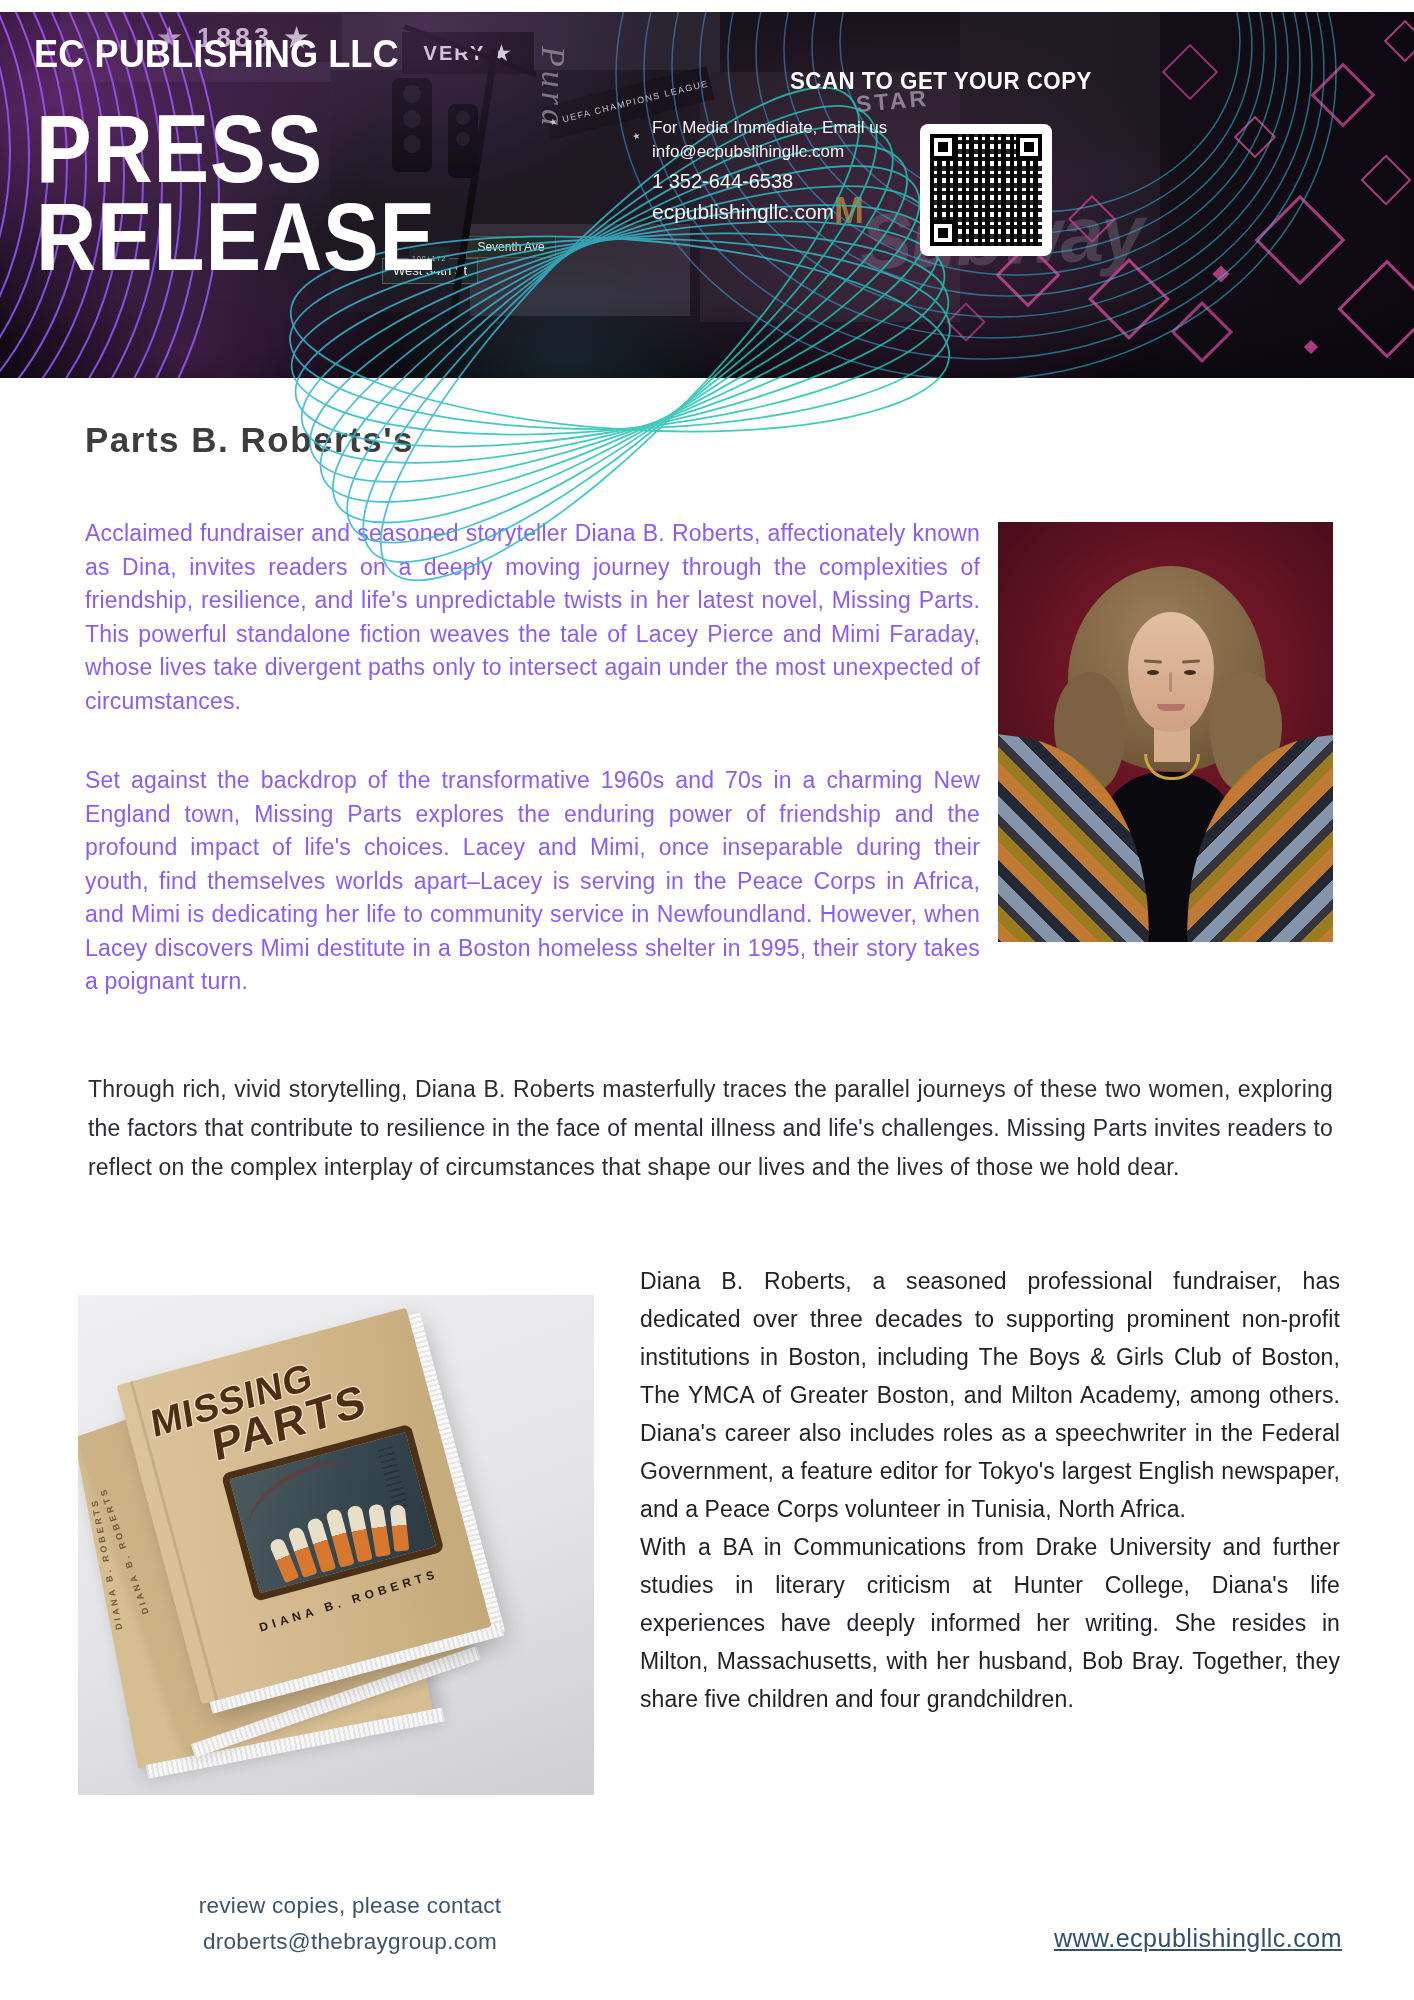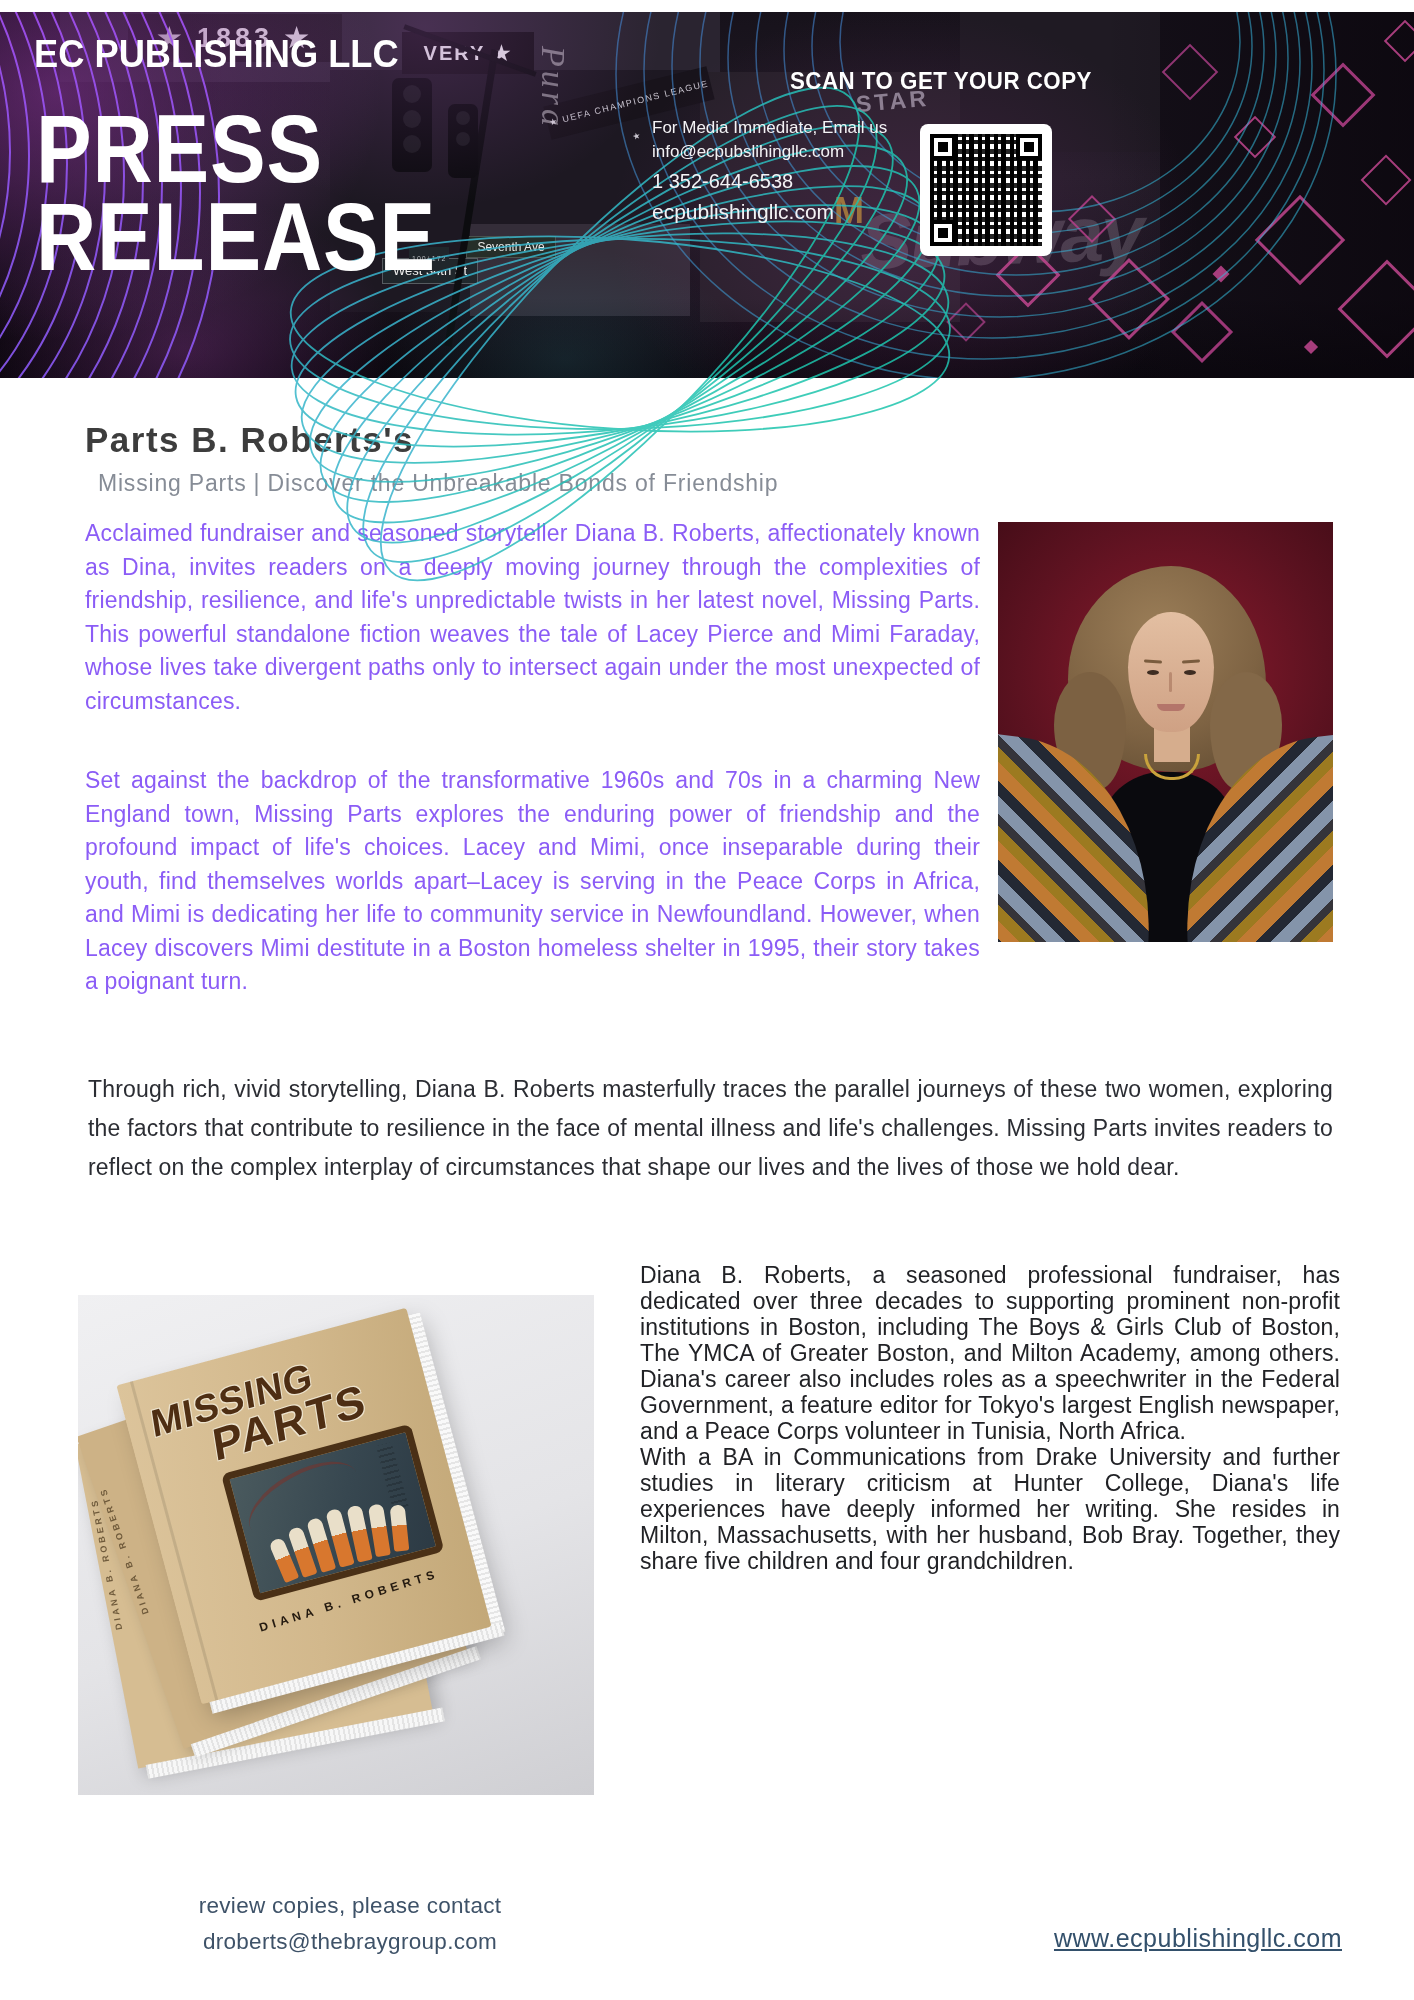--- a/index.html
+++ b/index.html
@@ -145,21 +145,21 @@
   .dancers { position:absolute; left:0; right:0; bottom:4px; display:flex; align-items:flex-end;
              justify-content:center; gap:5px; }
   .dancer { width:15px; border-radius:7px 7px 3px 3px; background:linear-gradient(#e9dfc9 0 44%, #d8772e 44% 100%); }
   .d1{height:44px;transform:rotate(-8deg);} .d2{height:50px;transform:rotate(-4deg);} .d3{height:54px;transform:rotate(-2deg);}
   .d4{height:58px;} .d5{height:56px;transform:rotate(3deg);} .d6{height:52px;transform:rotate(6deg);} .d7{height:46px;transform:rotate(9deg);}
   .cv-author { margin:16px 0 0 64px; width:210px; text-align:center; font-size:12px; font-weight:700;
                letter-spacing:4.5px; color:#241a10; transform:rotate(-2deg); }
 
   
   .bio { position:absolute; left:640px; top:1250px; width:700px; text-align:justify; color:#212226;
-         font-size:23px; line-height:26px; letter-spacing:.1px; }
+         font-size:23px; line-height:38px; letter-spacing:.1px; }
   .bio p { margin:0; }
   .footer-contact { position:absolute; left:70px; top:1876px; width:560px; text-align:center; color:#3e5268;
                     font-size:22.5px; line-height:36px; letter-spacing:.3px; }
   .footer-site { position:absolute; left:940px; top:1912px; width:402px; text-align:right; color:#33506b;
                  font-size:25px; letter-spacing:.5px;text-decoration:underline; }
 </style>
 </head>
 <body>
 
 <div class="page">
@@ -287,21 +287,20 @@
       <ellipse cx="620" cy="322" rx="330" ry="95" transform="rotate(-21 620 322)"></ellipse>
       <ellipse cx="620" cy="322" rx="330" ry="95" transform="rotate(-26 620 322)"></ellipse>
       <ellipse cx="620" cy="322" rx="330" ry="95" transform="rotate(-31 620 322)"></ellipse>
       <ellipse cx="620" cy="322" rx="330" ry="95" transform="rotate(-36 620 322)"></ellipse>
       <ellipse cx="620" cy="322" rx="330" ry="95" transform="rotate(-41 620 322)"></ellipse>
       <ellipse cx="620" cy="322" rx="330" ry="95" transform="rotate(-46 620 322)"></ellipse>
     </g>
   </svg>
 
   <h1 class="title">Parts B. Roberts's</h1>
-  <div class="subtitle">Missing Parts | Discover the Unbreakable Bonds of Friendship</div>
 
   <p class="para p1">Acclaimed fundraiser and seasoned storyteller Diana B. Roberts, affectionately known as Dina, invites readers on a deeply moving journey through the complexities of friendship, resilience, and life's unpredictable twists in her latest novel, Missing Parts. This powerful standalone fiction weaves the tale of Lacey Pierce and Mimi Faraday, whose lives take divergent paths only to intersect again under the most unexpected of circumstances.</p>
   <p class="para p2">Set against the backdrop of the transformative 1960s and 70s in a charming New England town, Missing Parts explores the enduring power of friendship and the profound impact of life's choices. Lacey and Mimi, once inseparable during their youth, find themselves worlds apart–Lacey is serving in the Peace Corps in Africa, and Mimi is dedicating her life to community service in Newfoundland. However, when Lacey discovers Mimi destitute in a Boston homeless shelter in 1995, their story takes a poignant turn.</p>
 
   <div class="photo">
     <div class="hair"></div>
     <div class="hairL"></div>
     <div class="hairR"></div>
     <div class="neck"></div>
     <div class="face"></div>

